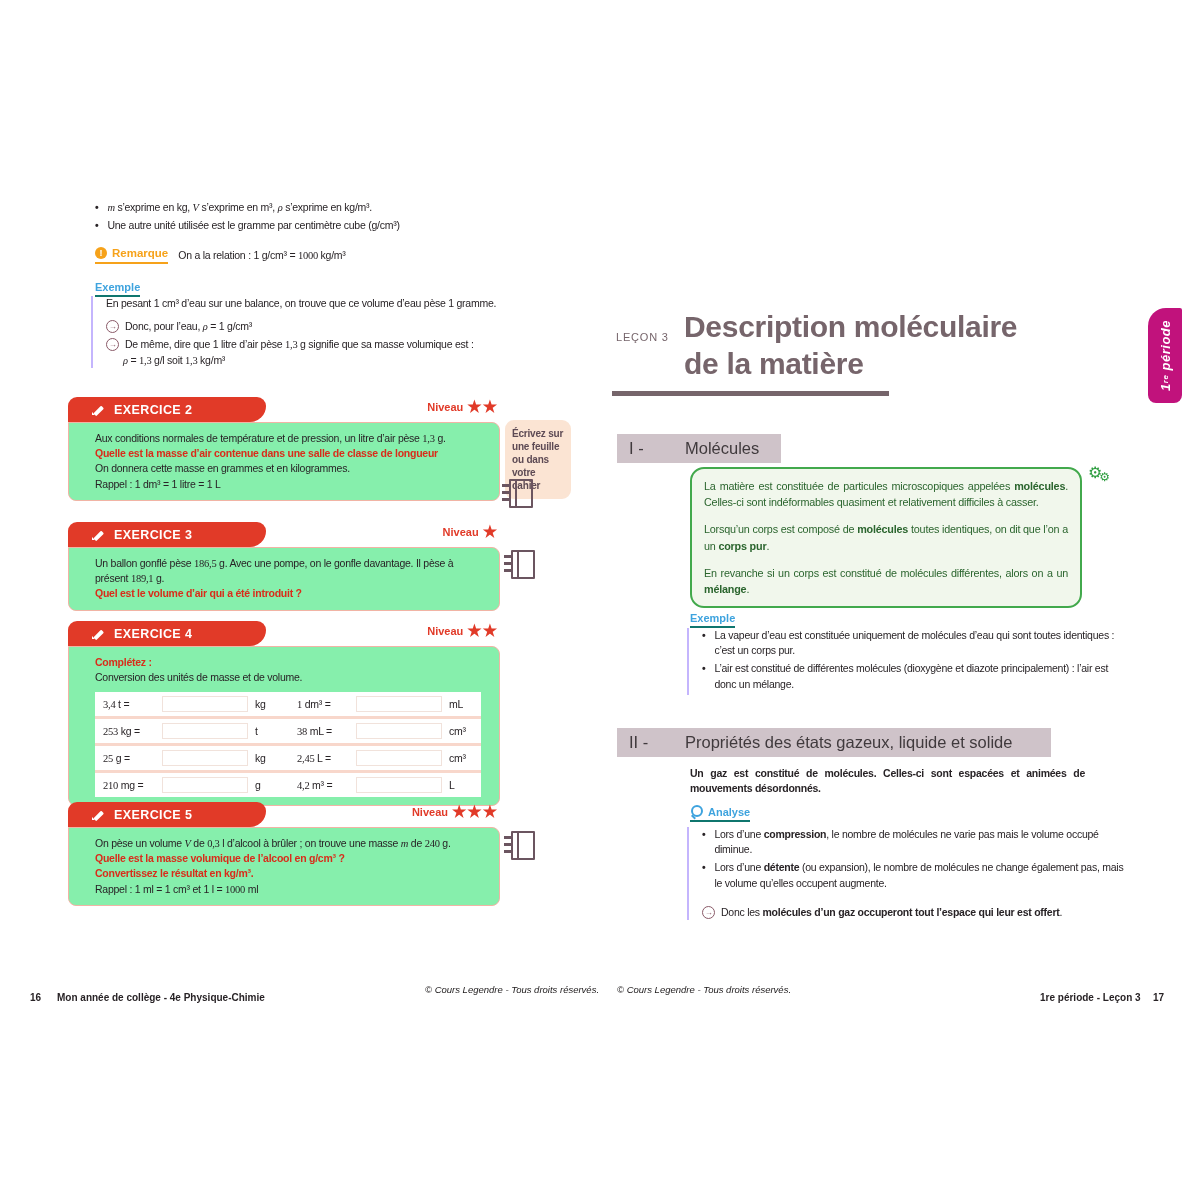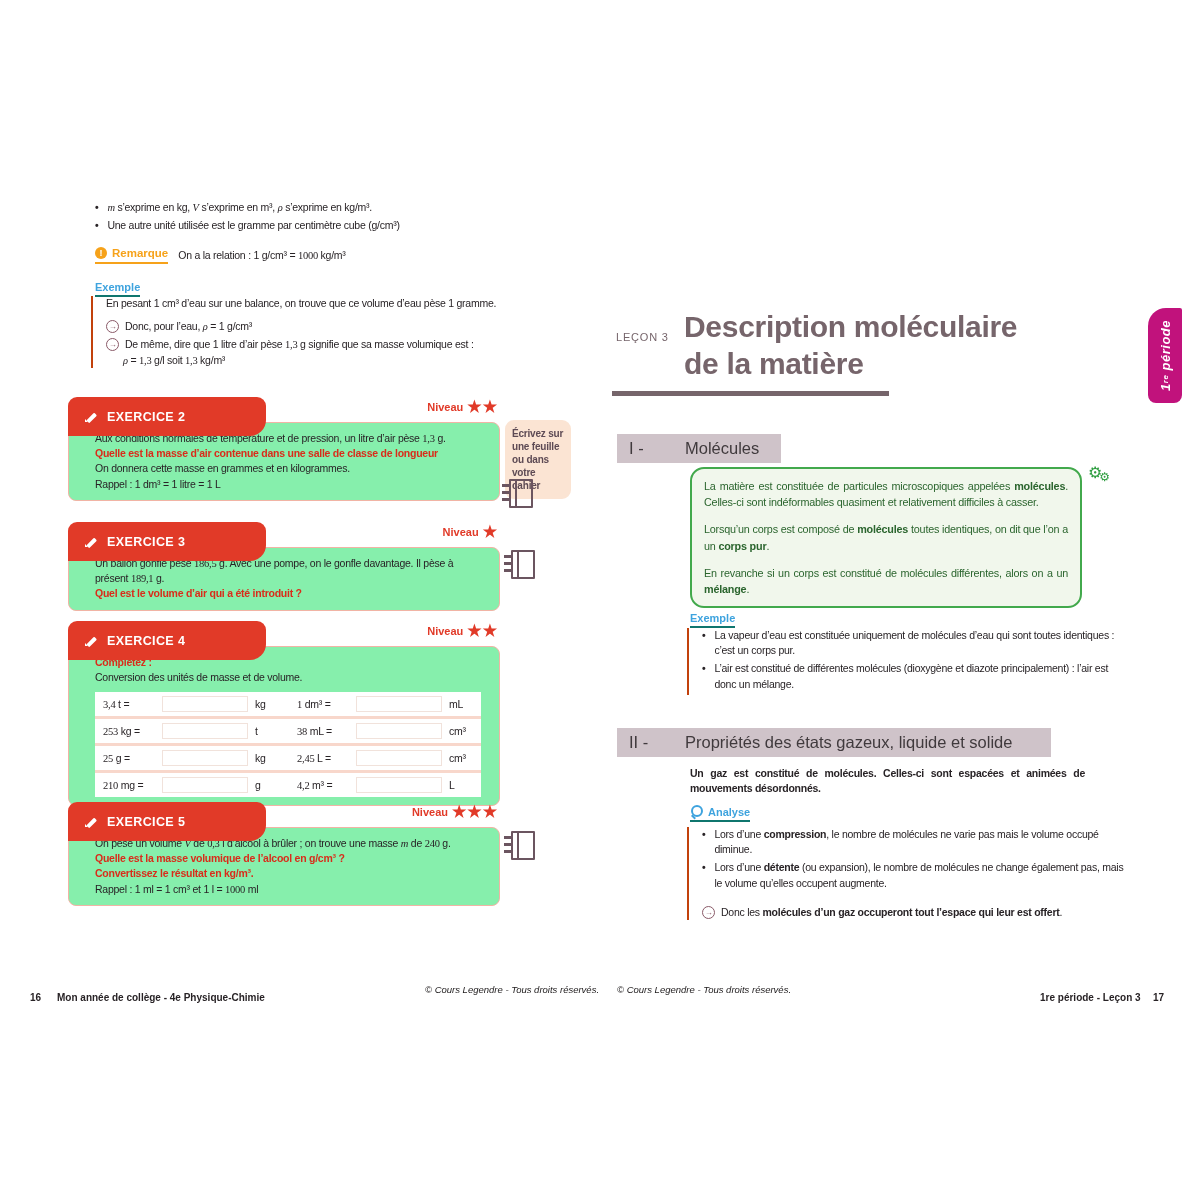--- a/index.html
+++ b/index.html
@@ -18,29 +18,29 @@
   .dot{font-weight:bold;flex:0 0 auto;}
   
   .remarque{position:absolute;left:95px;top:247px;display:flex;align-items:center;gap:10px;}
   .rem-pill{display:flex;align-items:center;gap:5px;border-bottom:2px solid #f6a21a;padding-bottom:3px;}
   .alert-circle{width:12px;height:12px;border-radius:50%;background:#f6a21a;color:#fff;
     font-size:9px;font-weight:bold;display:flex;align-items:center;justify-content:center;}
   .rem-label{color:#f6a21a;font-weight:bold;font-size:11.5px;}
   
   .blue-label{color:#3ea3de;font-weight:bold;font-size:11px;border-bottom:2px solid #0f766e;
     padding-bottom:2px;display:inline-flex;align-items:center;gap:5px;}
-  .blue-block{border-left:2px solid #c2410c;padding-left:13px;}
+  .blue-block{border-left:2px solid #c4b5fd;padding-left:13px;}
   .arrow-line{display:flex;gap:6px;align-items:flex-start;margin-top:3px;}
   .arrow-circle{flex:0 0 auto;width:11px;height:11px;margin-top:1px;border:1.3px solid #8a5a68;
     border-radius:50%;color:#8a5a68;font-size:8px;line-height:11px;text-align:center;font-weight:bold;}
   
   .exercise{position:absolute;left:68px;width:432px;}
   .ex-head{position:relative;height:25px;}
-  .ex-tab{position:absolute;left:0;top:0;width:198px;height:39px;background:#e13a28;
-    border-radius:9px 9px 16px 0;display:flex;align-items:center;gap:9px;padding-left:16px;box-sizing:border-box;}
+  .ex-tab{position:absolute;left:0;top:0;width:198px;height:25px;background:#e13a28;
+    border-radius:9px 9px 16px 0;display:flex;align-items:center;gap:9px;padding-left:23px;box-sizing:border-box;}
   .ex-title{color:#fff;font-weight:bold;font-size:12.5px;letter-spacing:0.4px;}
   .pencil{position:relative;width:14px;height:14px;}
   .pencil::before{content:"";position:absolute;left:2px;top:6px;width:11px;height:3.5px;background:#fff;
     border-radius:1px;transform:rotate(-45deg);}
   .pencil::after{content:"";position:absolute;left:1px;bottom:2px;width:0;height:0;
     border-left:3.5px solid #fff;border-top:3.5px solid transparent;}
   .niveau{position:absolute;right:2px;top:2px;color:#e13a28;font-weight:bold;font-size:11px;
     display:flex;align-items:center;gap:4px;}
   .stars{font-size:16px;letter-spacing:1px;line-height:1;}
   .ex-body{background:#86efac;border:1px solid #f1b4a5;border-radius:0 8px 8px 8px;

